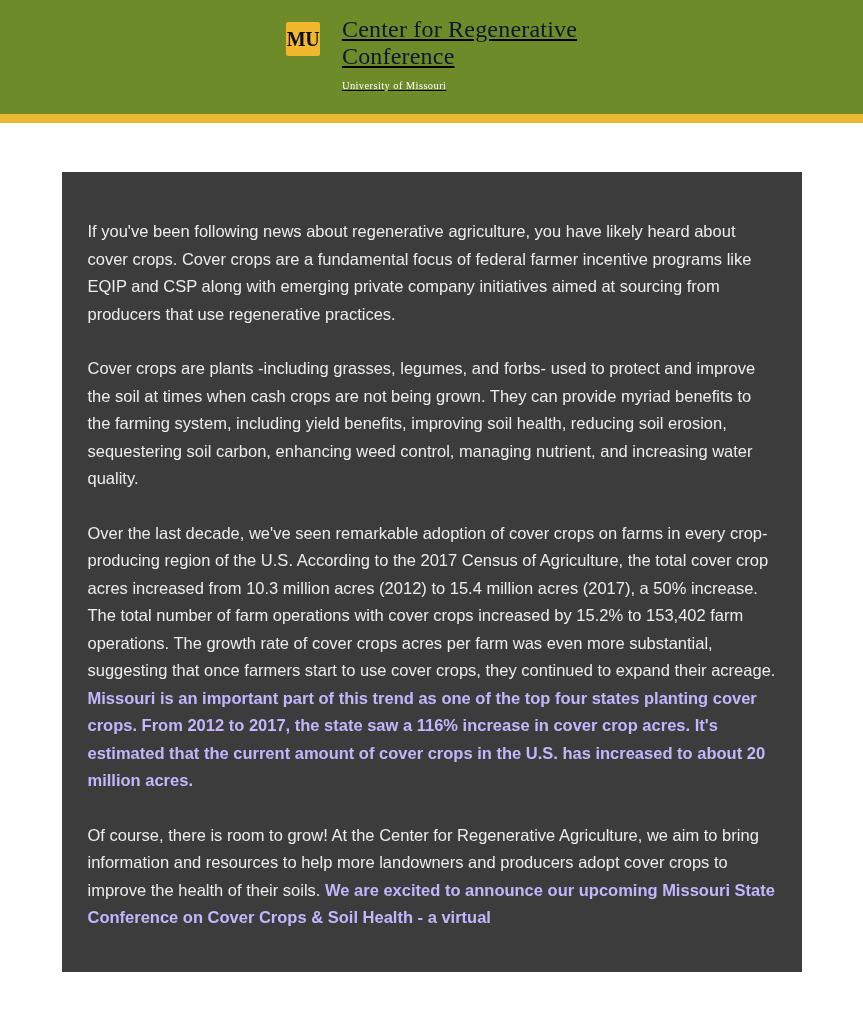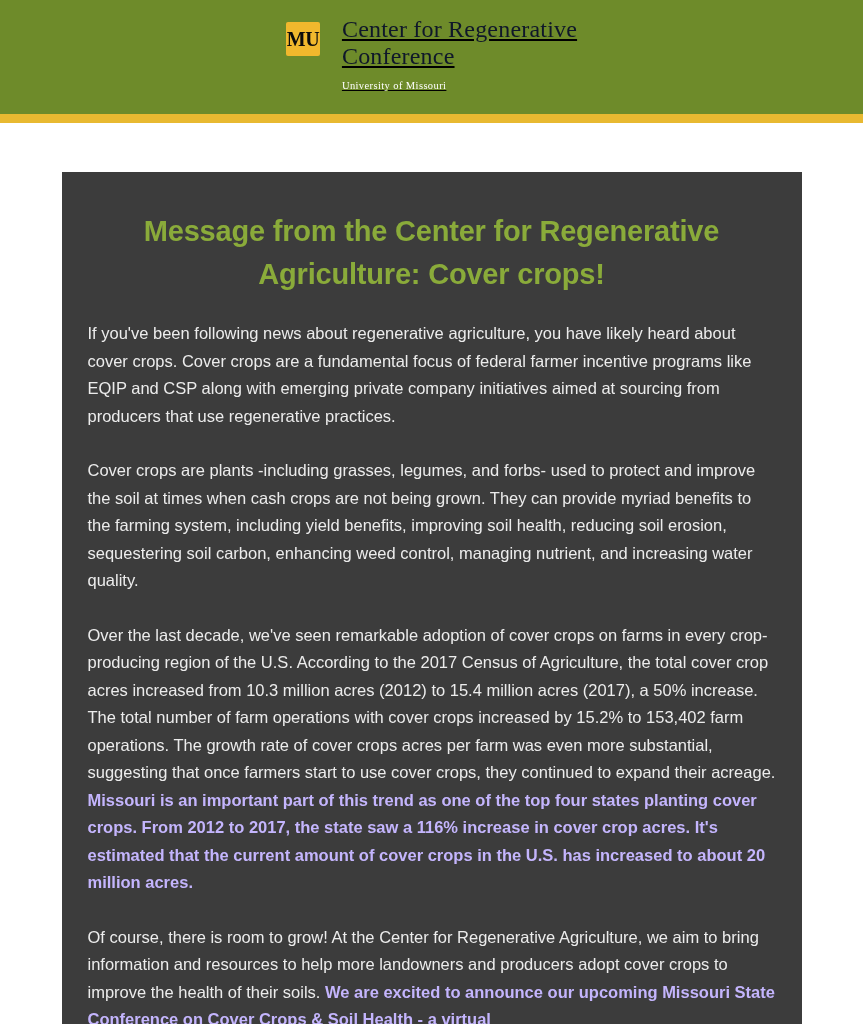--- a/index.html
+++ b/index.html
@@ -126,21 +126,20 @@
       <span class="logo-line1">Center for Regenerative</span>
       <span class="logo-line2">Conference</span>
       <span class="logo-sub">University of Missouri</span>
     </div>
   </div>
 </div>
 <div class="header-rule"></div>
 
 <div class="page-body">
   <div class="article-card">
-    <h1 class="article-title">Message from the Center for Regenerative Agriculture: Cover crops!</h1>
     <div class="article-body">
         <p><span>If you've been following news about regenerative agriculture, you have likely heard about cover crops.  Cover crops are a fundamental focus of federal farmer incentive programs like EQIP and CSP along with emerging private company initiatives aimed at sourcing from producers that use regenerative practices.</span></p>
         <p><span>Cover crops are plants -including grasses, legumes, and forbs- used to protect and improve the soil at times when cash crops are not being grown.  They can provide myriad benefits to the farming system, including yield benefits, improving soil health, reducing soil erosion, sequestering soil carbon, enhancing weed control, managing nutrient, and increasing water quality.</span></p>
         <p><span>Over the last decade, we've seen remarkable adoption of cover crops on farms in every crop-producing region of the U.S. According to the 2017 Census of Agriculture, the total cover crop acres increased from 10.3 million acres (2012) to 15.4 million acres (2017), a 50% increase.  The total number of farm operations with cover crops increased by 15.2% to 153,402 farm operations.  The growth rate of cover crops acres per farm was even more substantial, suggesting that once farmers start to use cover crops, they continued to expand their acreage.  </span><b>Missouri is an important part of this trend as one of the top four states planting cover crops. From 2012 to 2017, the state saw a 116% increase in cover crop acres.  It's estimated that the current amount of cover crops in the U.S. has increased to about 20 million acres.</b></p>
         <p><span>Of course, there is room to grow!  At the Center for Regenerative Agriculture, we aim to bring information and resources to help more landowners and producers adopt cover crops to improve the health of their soils.  </span><b>We are excited to announce our upcoming Missouri State Conference on Cover Crops &amp; Soil Health - a virtual</b></p>
       </div>
   </div>
 </div>
 
 </body></html>

